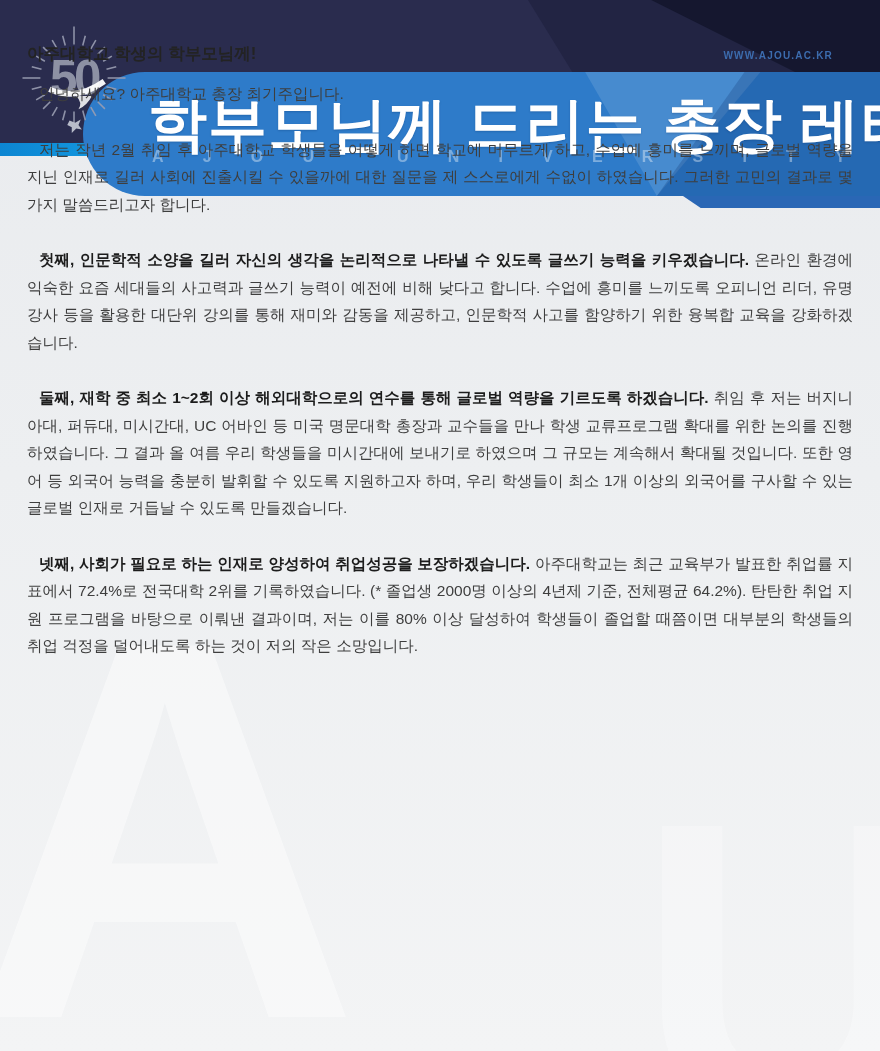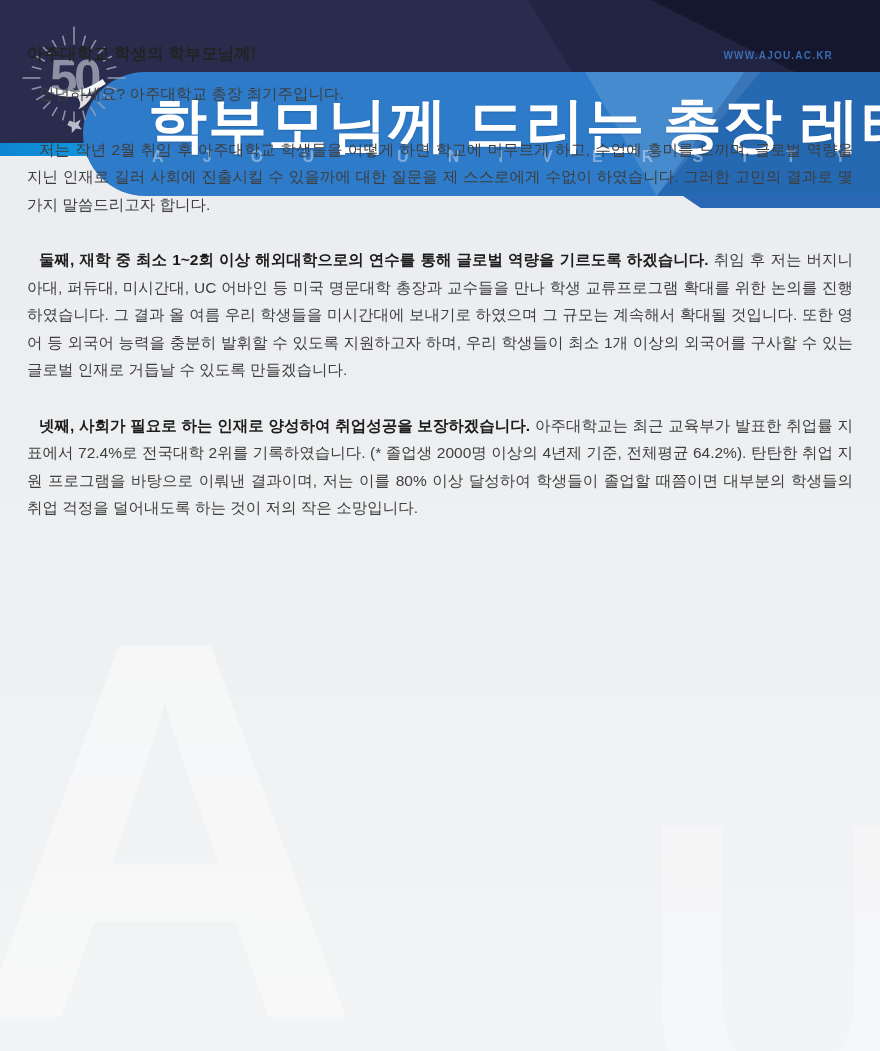--- a/index.html
+++ b/index.html
@@ -112,20 +112,21 @@
   <div class="watermark">A</div>
   <div class="watermark2">U</div>
 
   <div class="letter">
     <p class="greeting">아주대학교 학생의 학부모님께!</p>
 
     <p class="para first"><span>안녕하세요? 아주대학교 총장 최기주입니다.</span></p>
 
     <p class="para gap"><span>저는 작년 2월 취임 후 아주대학교 학생들을 어떻게 하면 학교에 머무르게 하고, 수업에 흥미를 느끼며, 글로벌 역량을 지닌 인재로 길러 사회에 진출시킬 수 있을까에 대한 질문을 제 스스로에게 수없이 하였습니다. 그러한 고민의 결과로 몇 가지 말씀드리고자 합니다.</span></p>
 
+    <p class="para gap"><b>첫째, 인문학적 소양을 길러 자신의 생각을 논리적으로 나타낼 수 있도록 글쓰기 능력을 키우겠습니다.</b> <span>온라인 환경에 익숙한 요즘 세대들의 사고력과 글쓰기 능력이 예전에 비해 낮다고 합니다. 수업에 흥미를 느끼도록 오피니언 리더, 유명 강사 등을 활용한 대단위 강의를 통해 재미와 감동을 제공하고, 인문학적 사고를 함양하기 위한 융복합 교육을 강화하겠습니다.</span></p>
 
     <p class="para gap"><b>둘째, 재학 중 최소 1~2회 이상 해외대학으로의 연수를 통해 글로벌 역량을 기르도록 하겠습니다.</b> <span>취임 후 저는 버지니아대, 퍼듀대, 미시간대, UC 어바인 등 미국 명문대학 총장과 교수들을 만나 학생 교류프로그램 확대를 위한 논의를 진행하였습니다. 그 결과 올 여름 우리 학생들을 미시간대에 보내기로 하였으며 그 규모는 계속해서 확대될 것입니다. 또한 영어 등 외국어 능력을 충분히 발휘할 수 있도록 지원하고자 하며, 우리 학생들이 최소 1개 이상의 외국어를 구사할 수 있는 글로벌 인재로 거듭날 수 있도록 만들겠습니다.</span></p>
 
 
     <p class="para gap"><b>넷째, 사회가 필요로 하는 인재로 양성하여 취업성공을 보장하겠습니다.</b> <span>아주대학교는 최근 교육부가 발표한 취업률 지표에서 72.4%로 전국대학 2위를 기록하였습니다. (* 졸업생 2000명 이상의 4년제 기준, 전체평균 64.2%). 탄탄한  취업 지원 프로그램을 바탕으로 이뤄낸 결과이며, 저는 이를 80% 이상 달성하여 학생들이 졸업할 때쯤이면 대부분의 학생들의 취업 걱정을 덜어내도록 하는 것이 저의 작은 소망입니다.</span></p>
 
   </div>
 
 </div>
 

